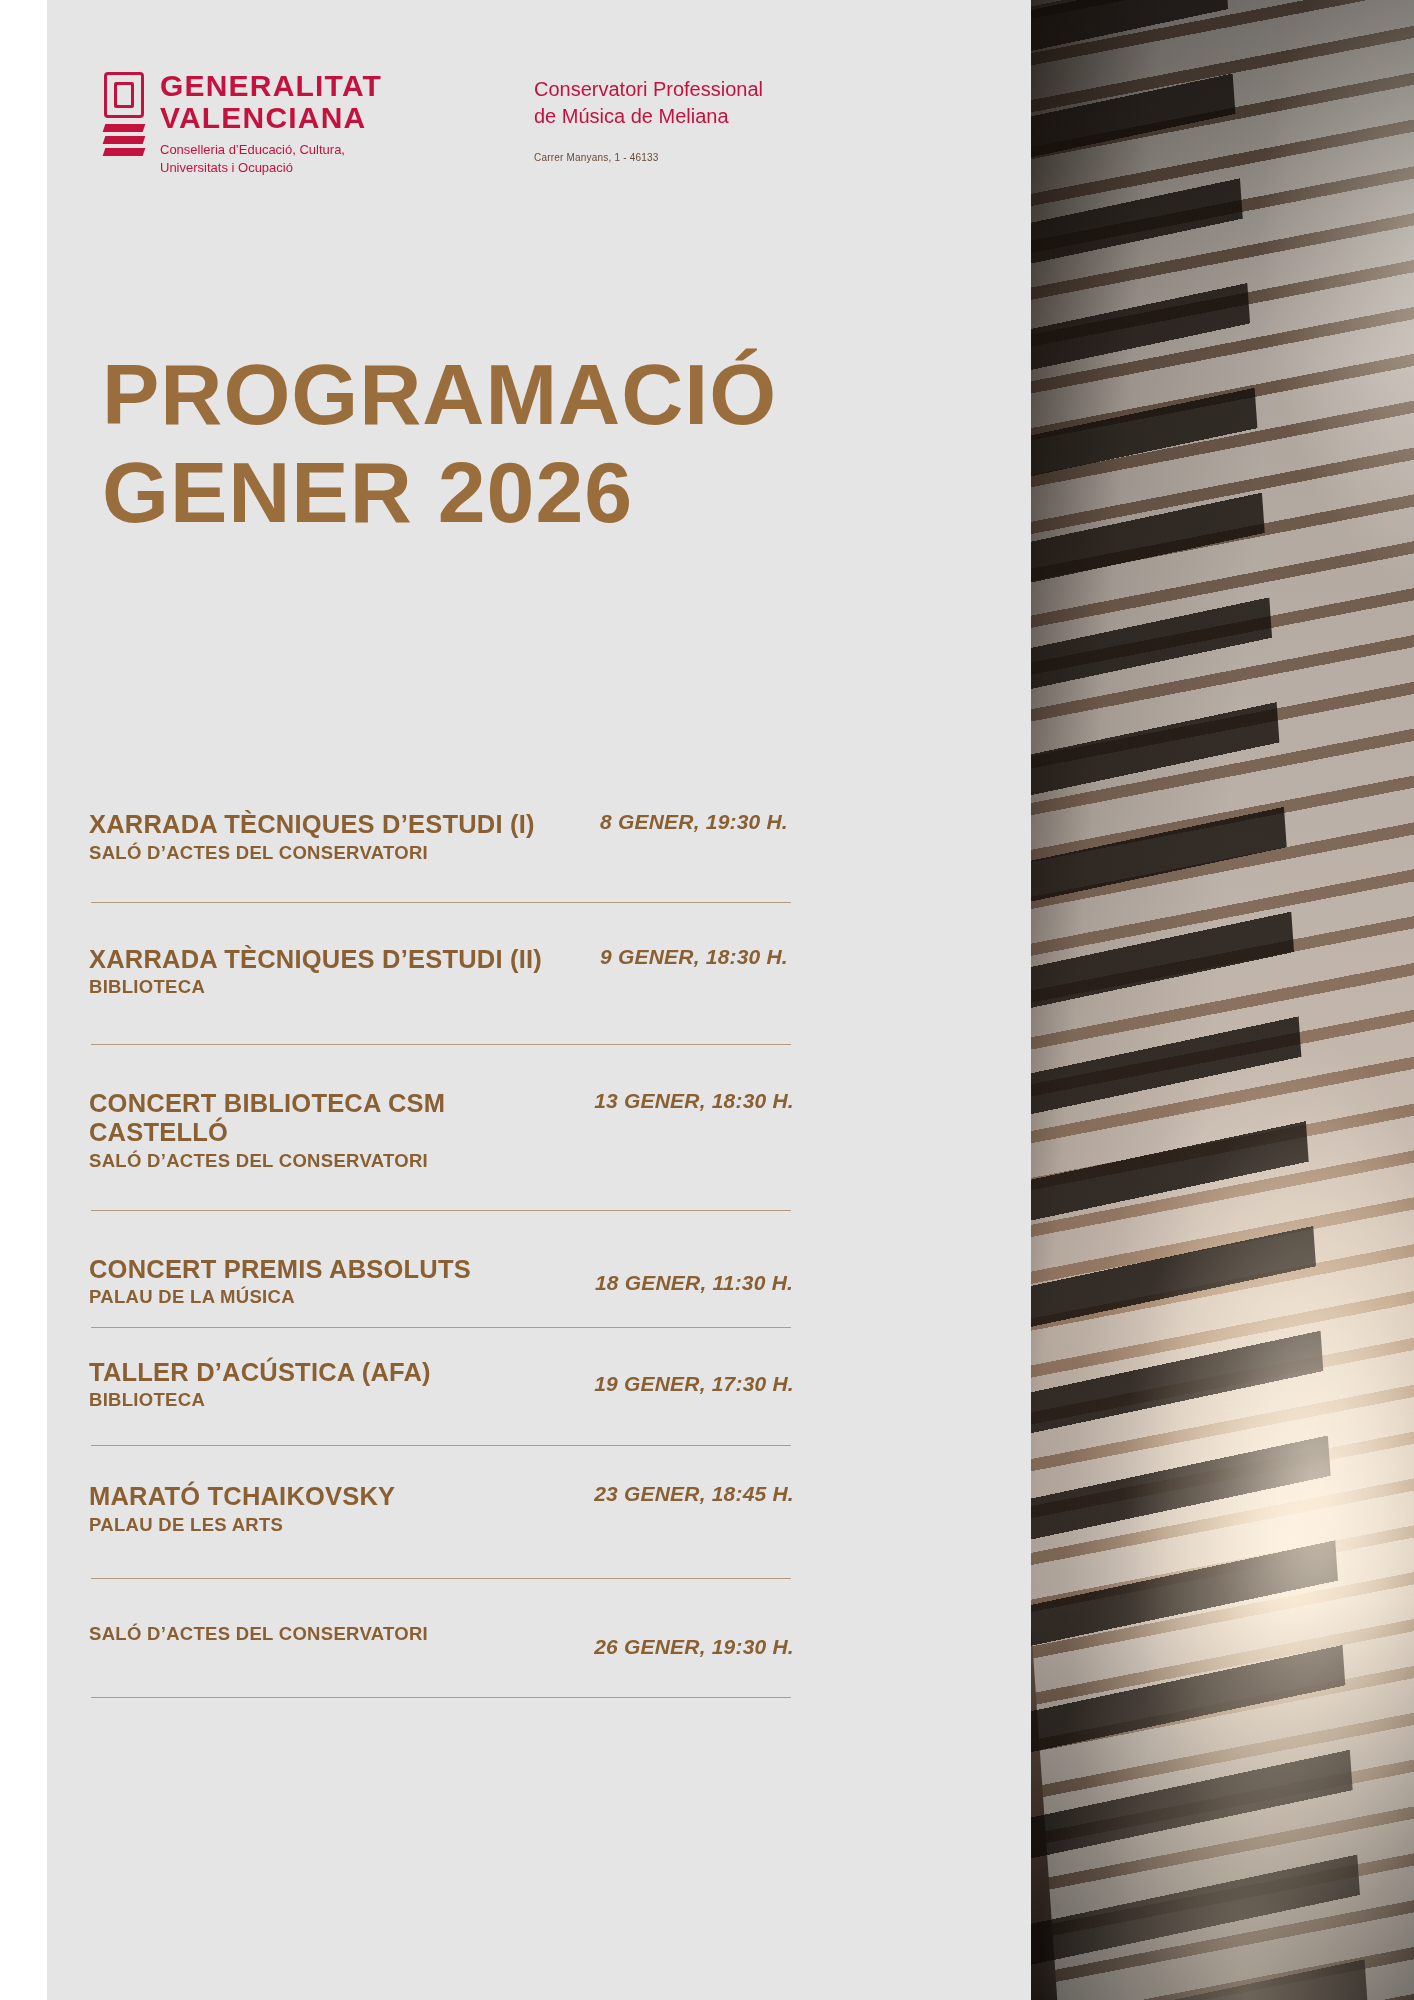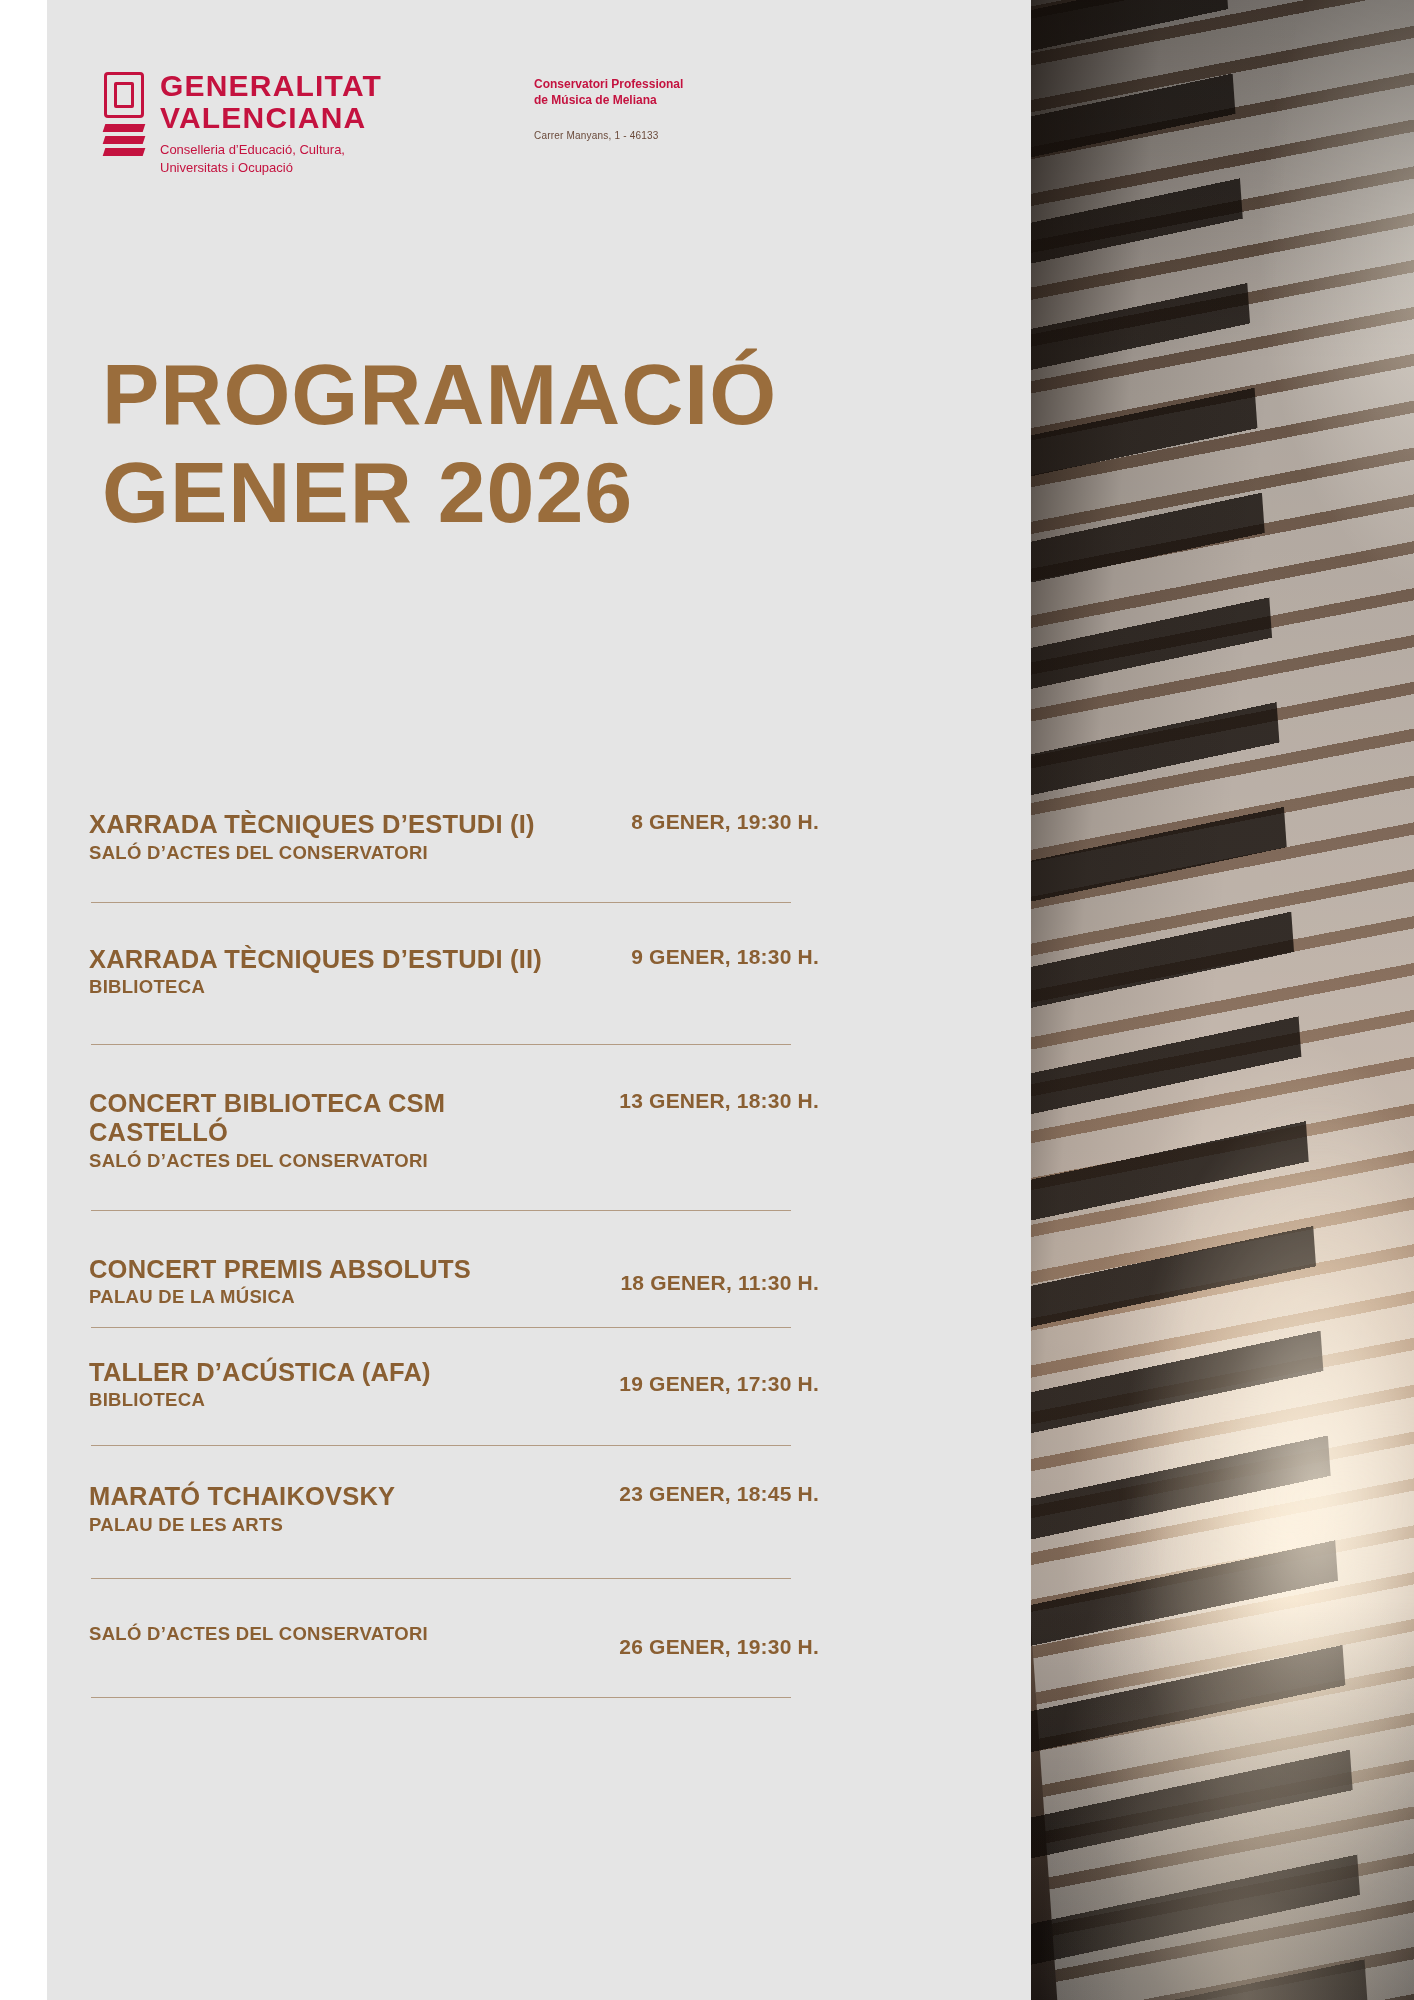--- a/index.html
+++ b/index.html
@@ -173,22 +173,22 @@
     line-height: 1.35;
     max-width: 280px;
   }
 
   .conserv-block {
     margin-left: 12px;
     padding-top: 6px;
   }
   .conserv-block .cb-line {
     color: #c4123f;
-    font-size: 12px;
-    font-weight: 700;
+    font-size: 20px;
+    font-weight: 400;
     line-height: 1.35;
   }
   .conserv-block .cb-addr {
     margin-top: 22px;
     color: #6a4a3a;
     font-size: 10px;
     font-weight: 400;
     letter-spacing: 0.2px;
   }
 
@@ -251,26 +251,27 @@
     margin-top: 2px;
     color: #8a5f32;
     font-size: 18.5px;
     font-weight: 700;
     letter-spacing: 0.3px;
     line-height: 1.2;
   }
   .event-when {
     flex: 0 0 auto;
     width: 250px;
-    text-align: right;
+    text-align: center;
     color: #8a5f32;
     font-size: 21px;
     font-weight: 800;
     letter-spacing: 0.2px;
     white-space: nowrap;
+    font-style: italic;
   }
   .event-rule {
     height: 1px;
     background: #b39b83;
     margin-left: 2px;
     width: 700px;
   }
 </style>
 </head>
 <body>

